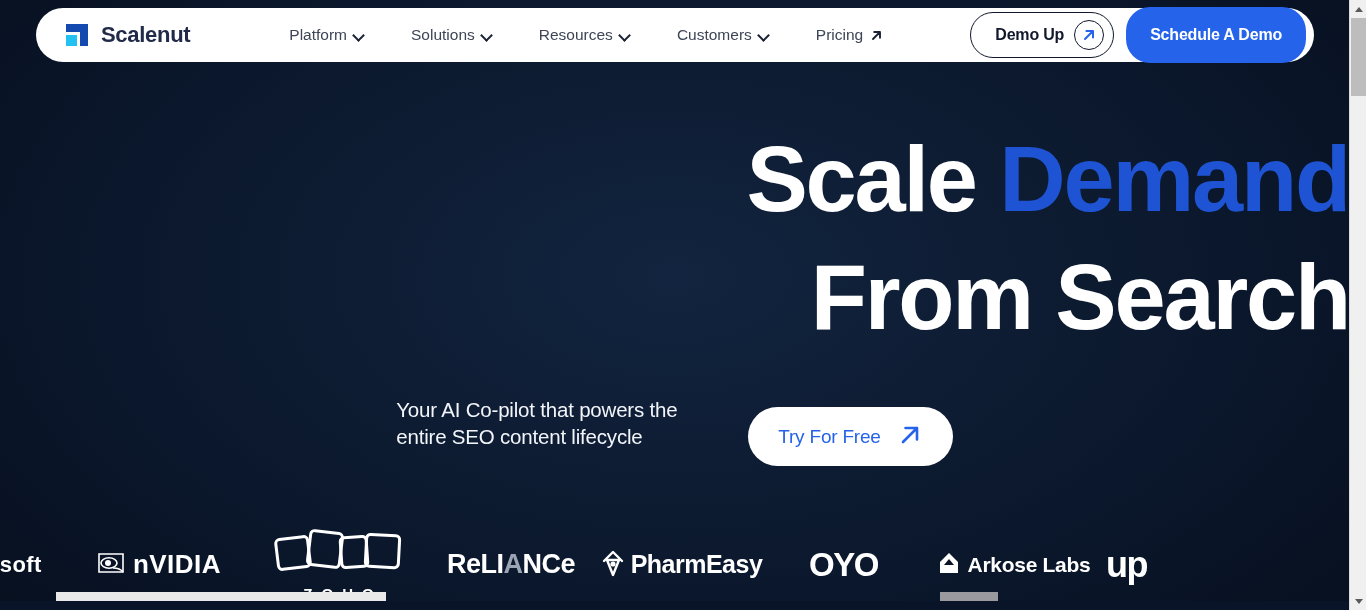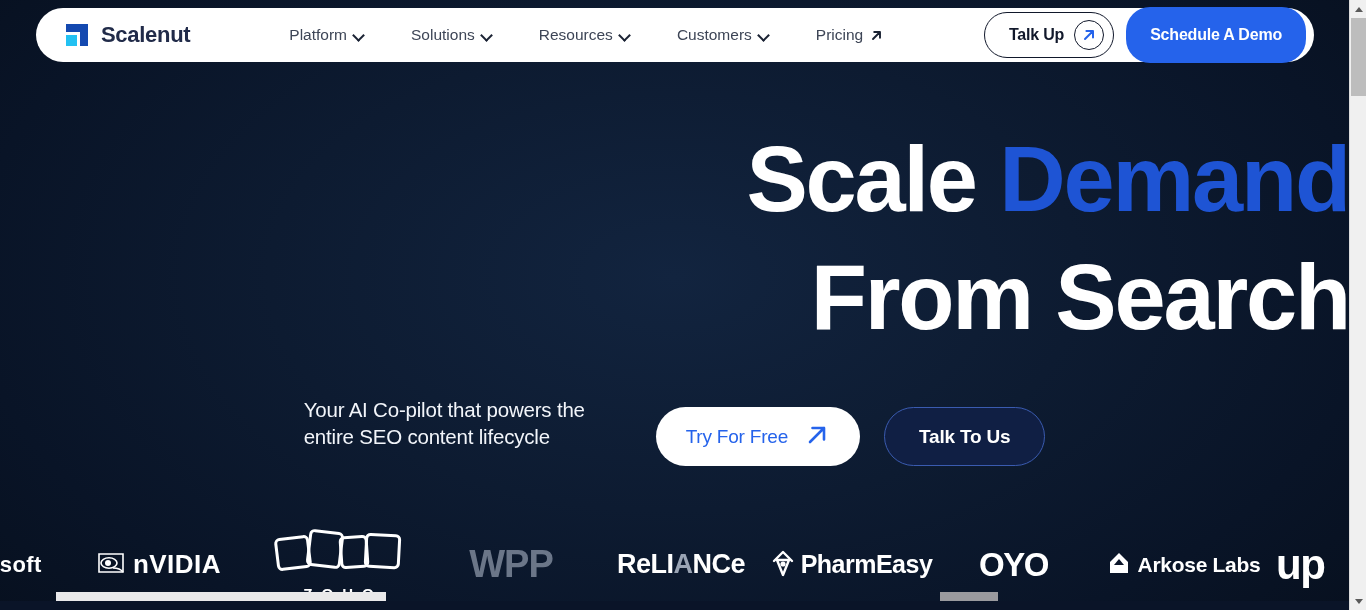--- a/index.html
+++ b/index.html
@@ -148,21 +148,21 @@
   .rel .tri { color: #9aa4b4; }
   
   .ph { display: flex; align-items: center; gap: 5px; }
   .ph .phname { font-size: 25px; font-weight: bold; letter-spacing: -0.5px; }
   
   .oyo { font-size: 33px; font-weight: bold; letter-spacing: -1.5px; }
   
   .ark { display: flex; align-items: center; gap: 7px; }
   .ark .arkname { font-size: 21px; font-weight: bold; letter-spacing: -0.3px; }
   
-  .upw { font-size: 42px; font-weight: bold; letter-spacing: -1.5px; }
+  .upw { font-size: 36px; font-weight: bold; letter-spacing: -1.5px; }
 
   
   #watermark {
     position: absolute; left: 1070px; top: 530px;
     color: #b9c2cf; text-align: left; pointer-events: none;
   }
   #watermark .wm1 { font-size: 21px; line-height: 26px; font-weight: normal; opacity: .72; }
   #watermark .wm2 { font-size: 13.5px; line-height: 20px; opacity: .6; }
 
   
@@ -242,21 +242,21 @@
           <svg width="13" height="13" viewBox="0 0 13 13">
             <path d="M3 10 L10 3 M4.2 3 H10 V8.8" stroke="#1a2233" stroke-width="1.9" fill="none" stroke-linecap="round" stroke-linejoin="round"></path>
           </svg>
         </span>
       </div>
 
     </div>
 
     <div class="nav-right">
       <div class="btn-signup">
-        <span class="lbl">Talk Up</span>
+        <span class="lbl">Demo Up</span>
         <span class="circ-arrow">
           <svg width="16" height="16" viewBox="0 0 16 16">
             <path d="M4 12 L12 4 M5.4 4 H12 V10.6" stroke="#2563eb" stroke-width="2" fill="none" stroke-linecap="round" stroke-linejoin="round"></path>
           </svg>
         </span>
       </div>
       <div class="btn-demo">Schedule A Demo</div>
     </div>
 
   </div>
@@ -272,21 +272,20 @@
     <div class="subhead">Your AI Co-pilot that powers the entire SEO content lifecycle</div>
     <div class="ctas">
       <div class="btn-try">
         <span class="lbl">Try For Free</span>
         <span>
           <svg width="25" height="25" viewBox="0 0 25 25">
             <path d="M5 20 L19 6 M7.5 6 H19 V17.5" stroke="#2563eb" stroke-width="2.6" fill="none" stroke-linecap="round" stroke-linejoin="round"></path>
           </svg>
         </span>
       </div>
-      <div class="btn-talk">Talk To Us</div>
     </div>
   </div>
 
   <div id="logos">
 
     <div class="logoitem" style="width:66px; justify-content:flex-start; padding-left:0;">
       <span class="logotext" style="font-size:22px; margin-left:-14px;">osoft</span>
     </div>
 
     <div class="logoitem" style="width:185px;">
@@ -310,23 +309,20 @@
             <rect x="3" y="11" width="32" height="30" rx="4" fill="none" stroke="#fff" stroke-width="3" transform="rotate(-7 19 26)"></rect>
             <rect x="35" y="5" width="32" height="34" rx="4" fill="none" stroke="#fff" stroke-width="3" transform="rotate(7 51 22)"></rect>
             <rect x="67" y="10" width="26" height="30" rx="4" fill="none" stroke="#fff" stroke-width="3" transform="rotate(-4 80 25)"></rect>
             <rect x="92" y="8" width="33" height="32" rx="4" fill="none" stroke="#fff" stroke-width="3" transform="rotate(3 108 24)"></rect>
           </svg>
         </span>
         <span class="zname">ZOHO</span>
       </span>
     </div>
 
-    <div class="logoitem" style="width:170px;">
-      <span class="wpp">WPP</span>
-    </div>
 
     <div class="logoitem" style="width:170px;">
       <span class="rel">
         <span>ReLI</span><span class="tri">A</span><span>NCe</span>
       </span>
     </div>
 
     <div class="logoitem" style="width:170px;">
       <span class="ph">
         <span>

